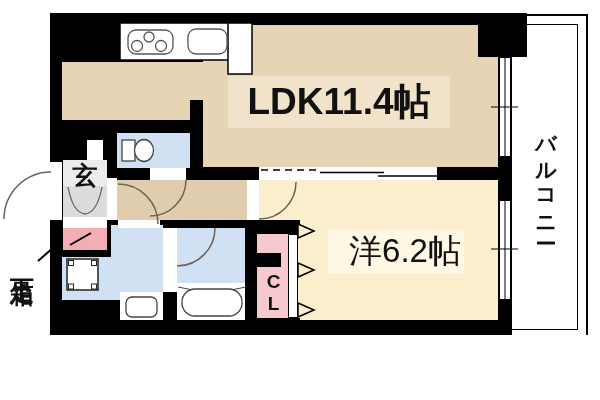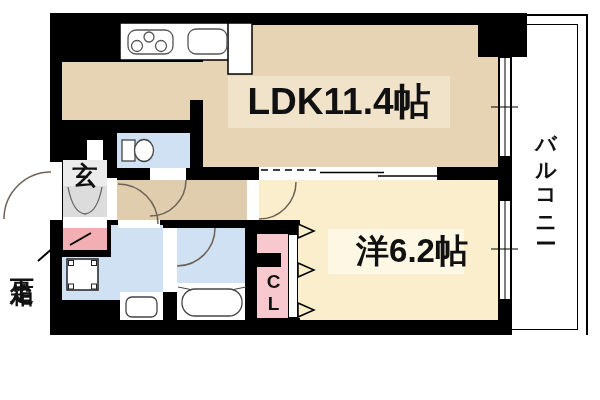--- a/index.html
+++ b/index.html
@@ -135,19 +135,19 @@
       <polygon points="298,303 314,310 298,317"></polygon>
     </g>
 
     <g>
       <circle cx="516" cy="367" r="26" fill="#fff" stroke="#000" stroke-width="2"></circle>
       <polygon points="492,349 547,367 492,385 511,367" fill="#000"></polygon>
     </g>
   </svg>
 
   <div class="label" style="left:228px;top:76px;width:222px;height:52px;font-size:37px;font-weight:600;">LDK11.4帖</div>
-  <div class="label" style="left:344px;top:229px;width:136px;height:45px;font-size:33px;font-weight:700;">洋6.2帖</div>
+  <div class="label" style="left:337px;top:229px;width:136px;height:45px;font-size:33px;font-weight:400;">洋6.2帖</div>
   <div class="label vtext" style="left:532px;top:98px;width:28px;height:160px;font-size:21px;font-weight:600;letter-spacing:4px;">バルコニー</div>
   <div class="label" style="left:63px;top:161px;width:44px;height:28px;font-size:25px;font-weight:600;">玄</div>
   <div class="label vtext" style="left:6px;top:220px;width:32px;height:86px;font-size:24px;font-weight:600;letter-spacing:2px;">下足箱</div>
   <div class="label vtext" style="left:259px;top:268px;width:28px;height:50px;font-size:19px;font-weight:600;letter-spacing:1px;">CL</div>
 
 </div>
 
 </body></html>

